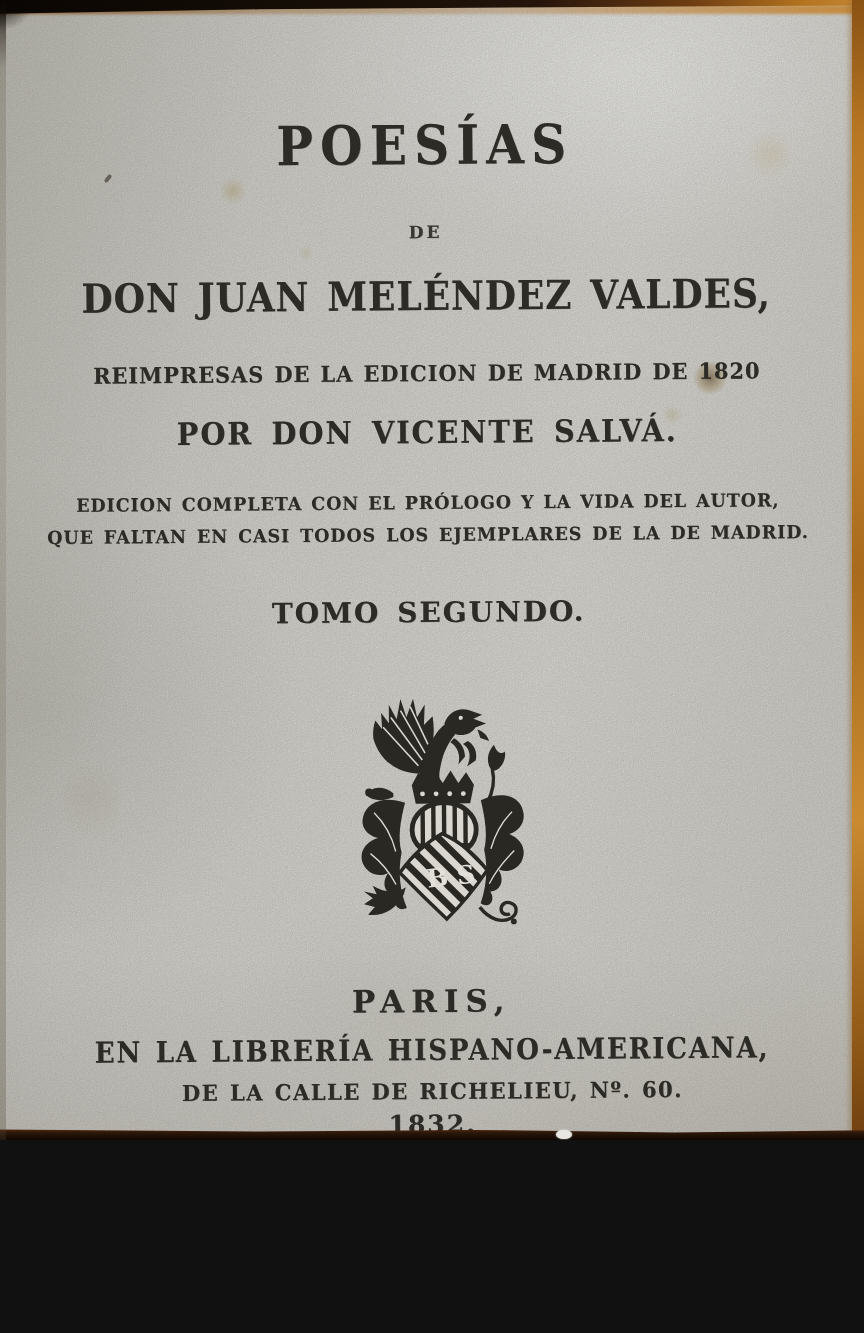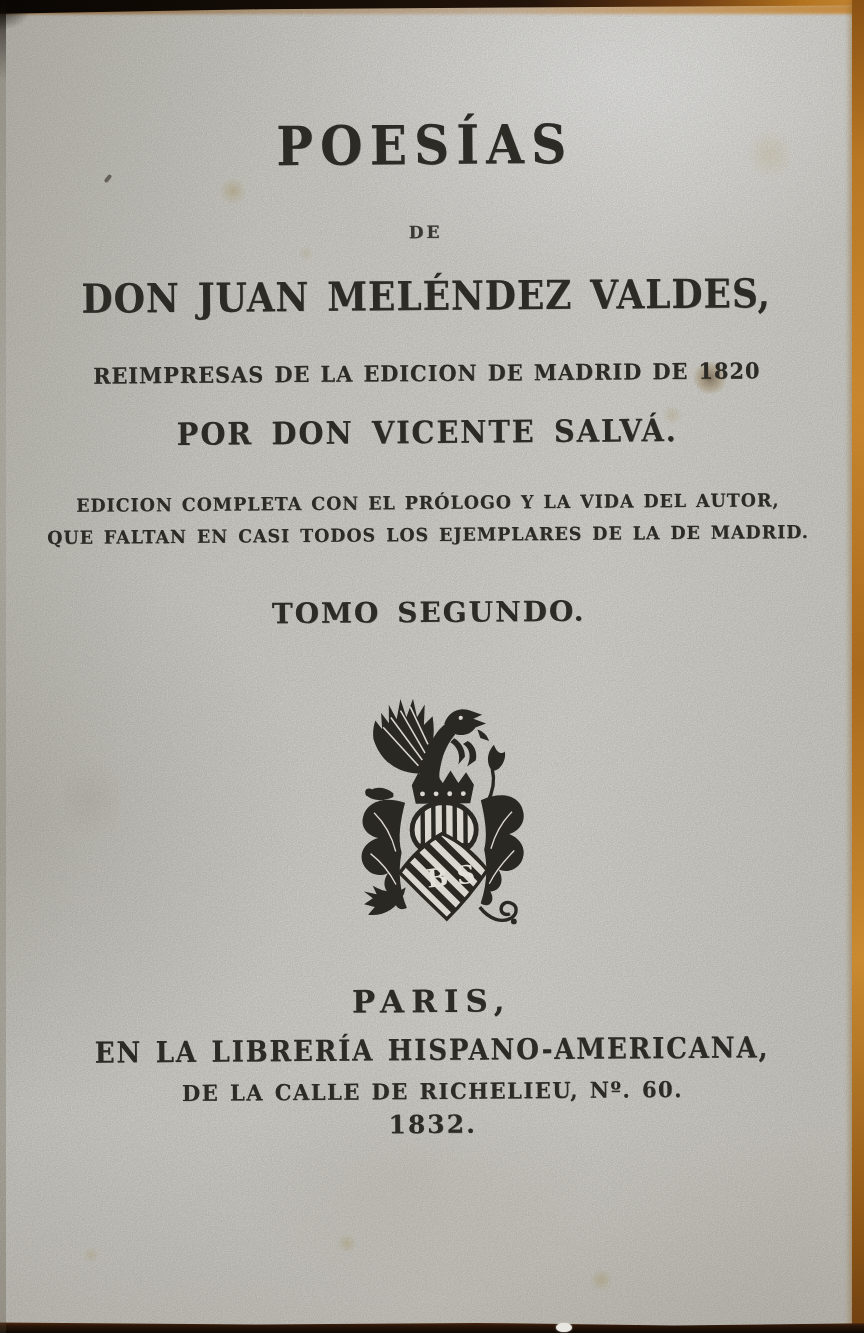--- a/index.html
+++ b/index.html
@@ -1,17 +1,17 @@
 <!DOCTYPE html>
 <html><head>
 <meta charset="utf-8">
 <style>
   html,body{margin:0;padding:0;background:#111;}
   .photo{
-    position:relative;width:864px;height:1333px;overflow:hidden;
+    position:relative;width:864px;height:1140px;overflow:hidden;
     background:
       radial-gradient(ellipse 60% 26% at 72% 6%, rgba(255,255,255,.5), transparent 62%),
       radial-gradient(ellipse 45% 30% at 4% 62%, rgba(125,120,105,.16), transparent 70%),
       linear-gradient(102deg, #cfcec7, #dbdad4 32%, #e1e0da 62%, #d6d4cd 92%),
       #d9d8d2;
     font-family:"DejaVu Serif","Liberation Serif",serif;
     color:#2d2b26;
   }
   .grain{position:absolute;inset:0;opacity:.16;pointer-events:none;}
   .shading{position:absolute;inset:0;pointer-events:none;

